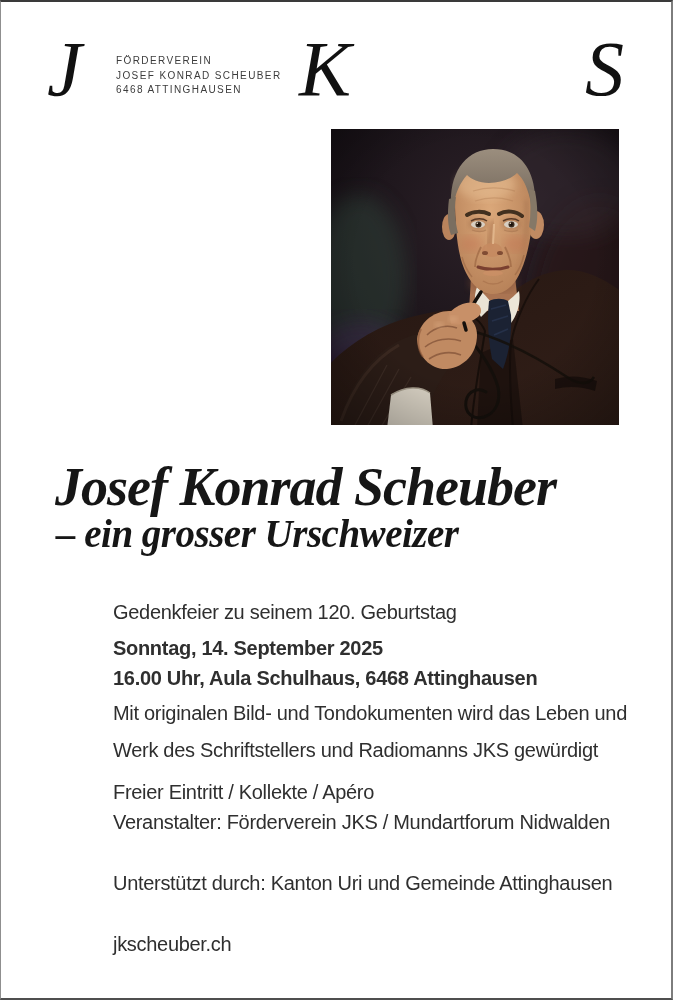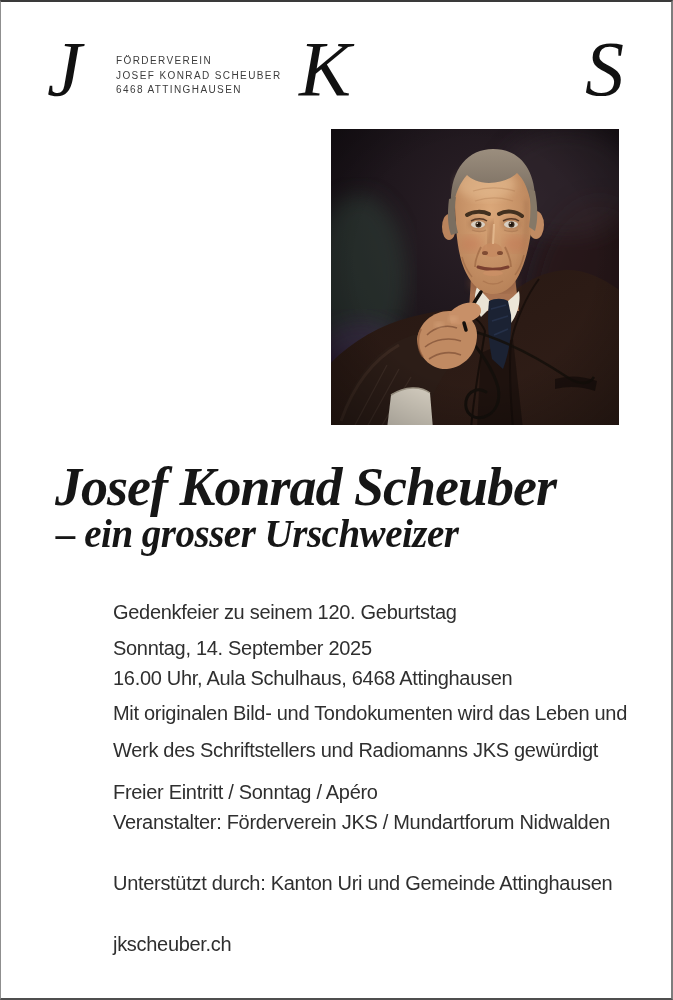--- a/index.html
+++ b/index.html
@@ -39,21 +39,21 @@
     font-family:"Liberation Serif",serif;font-style:italic;font-weight:700;
     font-size:39px;line-height:1.0;letter-spacing:-0.5px;color:#161616;
     white-space:nowrap;
     text-align:center;
   }
   
   .body-line{
     left:112px;margin:0;font-size:20px;line-height:30px;
     letter-spacing:-0.3px;color:#2f2f2f;white-space:nowrap;
   }
-  .bold{font-weight:400;}
+  .bold{font-weight:700;}
   .y-occasion{top:583px;margin-top:12px;}
   .y-date{top:631px;}
   .y-venue{top:661px;}
   .y-desc1{top:696px;}
   .y-desc2{top:733px;}
   .y-admission{top:775px;}
   .y-organizer{top:805px;}
   .y-support{top:866px;}
   .y-website{top:927px;}
 </style>
@@ -189,19 +189,19 @@
   </div>
 
   <h1 class="abs title">Josef Konrad Scheuber</h1>
   <h2 class="abs subtitle">– ein grosser Urschweizer</h2>
 
   <p class="abs body-line y-occasion">Gedenkfeier zu seinem 120. Geburtstag</p>
   <p class="abs body-line bold y-date">Sonntag, 14. September 2025</p>
   <p class="abs body-line bold y-venue">16.00 Uhr, Aula Schulhaus, 6468 Attinghausen</p>
   <p class="abs body-line y-desc1">Mit originalen Bild- und Tondokumenten wird das Leben und</p>
   <p class="abs body-line y-desc2">Werk des Schriftstellers und Radiomanns JKS gewürdigt</p>
-  <p class="abs body-line y-admission">Freier Eintritt / Sonntag / Apéro</p>
+  <p class="abs body-line y-admission">Freier Eintritt / Kollekte / Apéro</p>
   <p class="abs body-line y-organizer">Veranstalter: Förderverein JKS / Mundartforum Nidwalden</p>
   <p class="abs body-line y-support">Unterstützt durch: Kanton Uri und Gemeinde Attinghausen</p>
 
   <p class="abs body-line y-website">jkscheuber.ch</p>
 
 </div>
 
 </body></html>

